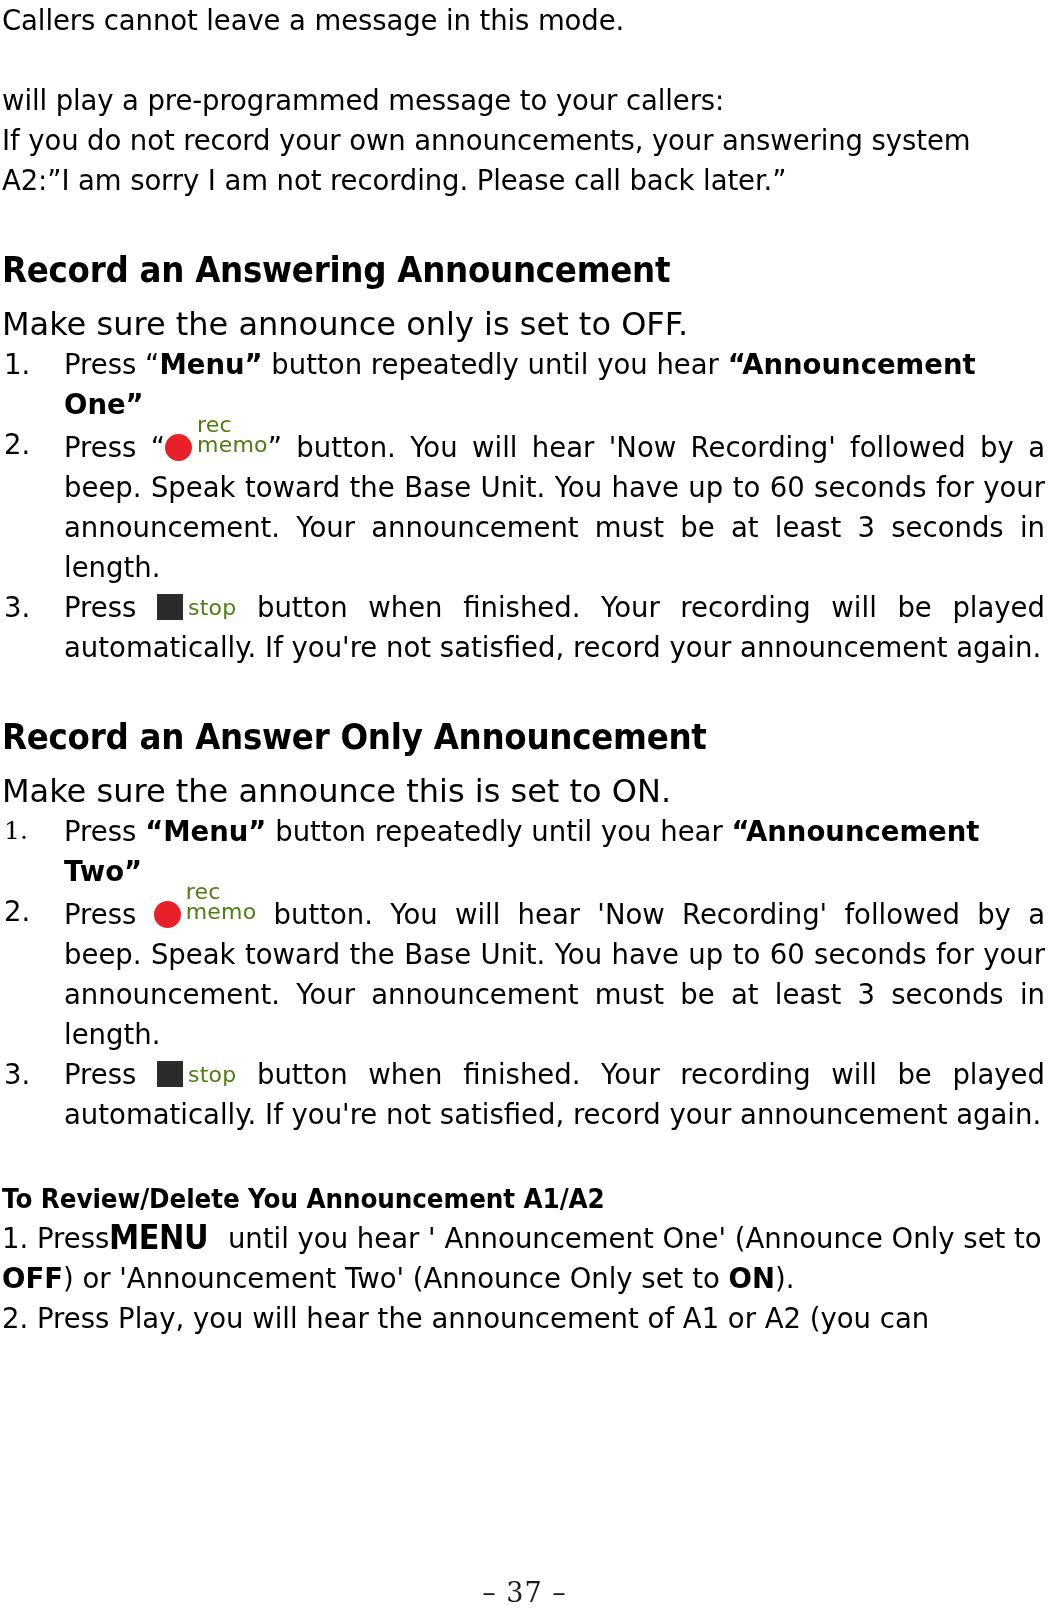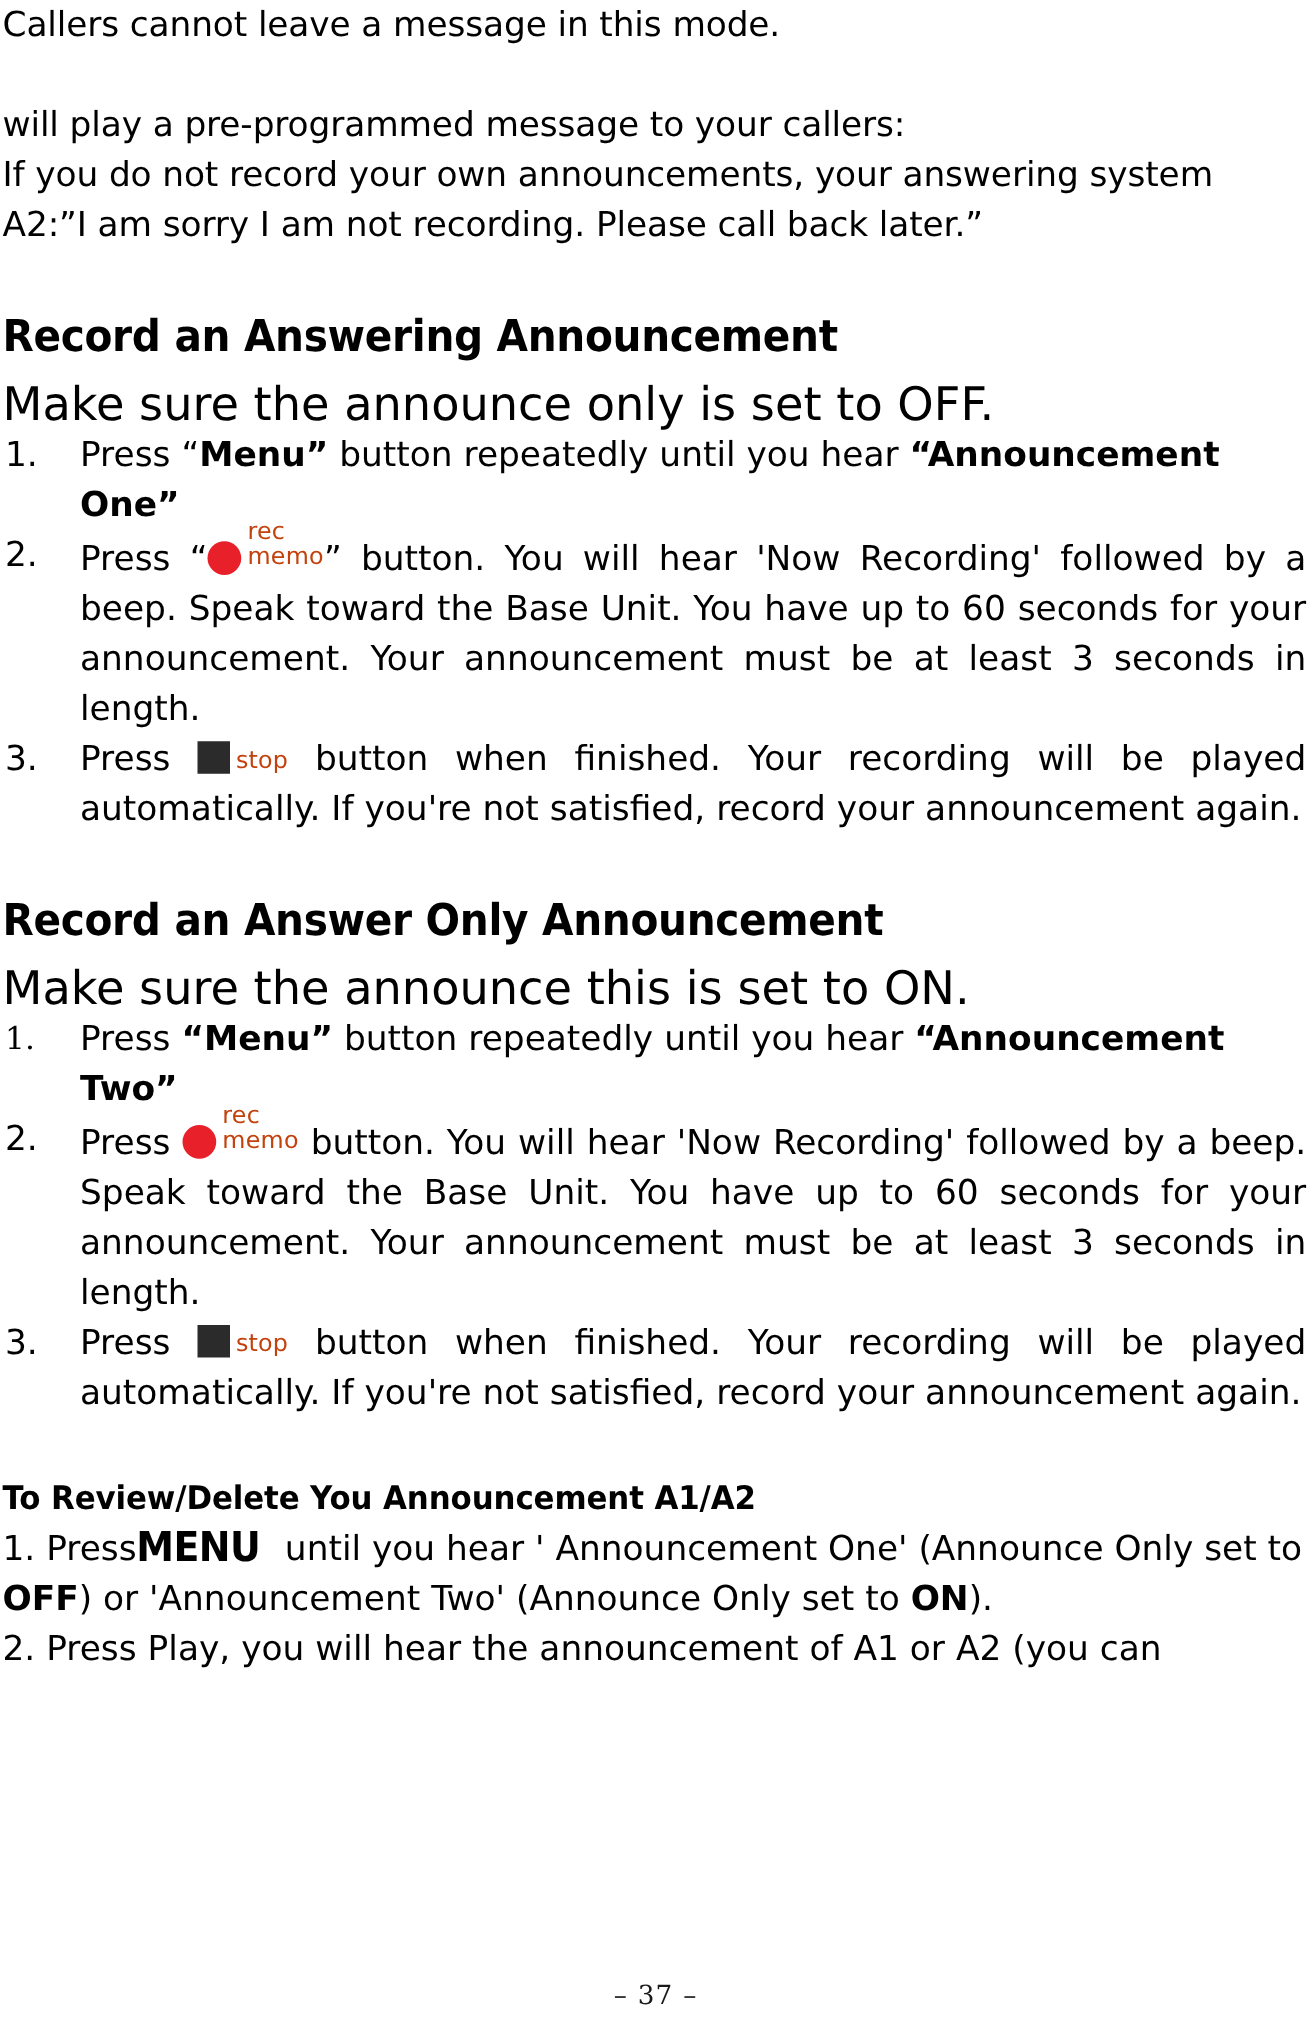--- a/index.html
+++ b/index.html
@@ -48,21 +48,21 @@
     margin: 0;
     line-height: 44px;
     transform: scaleX(0.93);
     transform-origin: left center;
   }
 
   .title-gap-before { height: 48px; }
   .title-gap-after  { height: 12px; }
 
   .lead {
-    font-size: 37px;
+    font-size: 32px;
     line-height: 40px;
     margin: 0;
   }
 
   
   .step {
     display: flex;
     align-items: flex-start;
     font-size: 27.5px;
     line-height: 40px;
@@ -108,23 +108,23 @@
     display: inline-block;
     width: 26px;
     height: 26px;
     background: #2b2b2b;
     vertical-align: -3px;
   }
   .glyph-labels {
     display: inline-block;
     vertical-align: -4px;
     margin-left: 5px;
-    color: #c2410c;
+    color: #4d7c0f;
     font-family: "DejaVu Sans", sans-serif;
-    font-size: 19px;
+    font-size: 22px;
     line-height: 20px;
     text-align: left;
     letter-spacing: 0.2px;
   }
   .glyph-labels .l1,
   .glyph-labels .l2 {
     display: block;
     white-space: pre;
   }
   .glyph-labels.two-line {
@@ -165,21 +165,21 @@
   }
 
   
   .page-number {
     position: absolute;
     left: 0;
     right: 0;
     bottom: 16px;
     text-align: center;
     font-family: "DejaVu Serif", serif;
-    font-size: 21px;
+    font-size: 27px;
     color: #1a1a1a;
     letter-spacing: 1px;
   }
 </style>
 </head>
 <body>
 
 <div class="page">
 
   <div>

